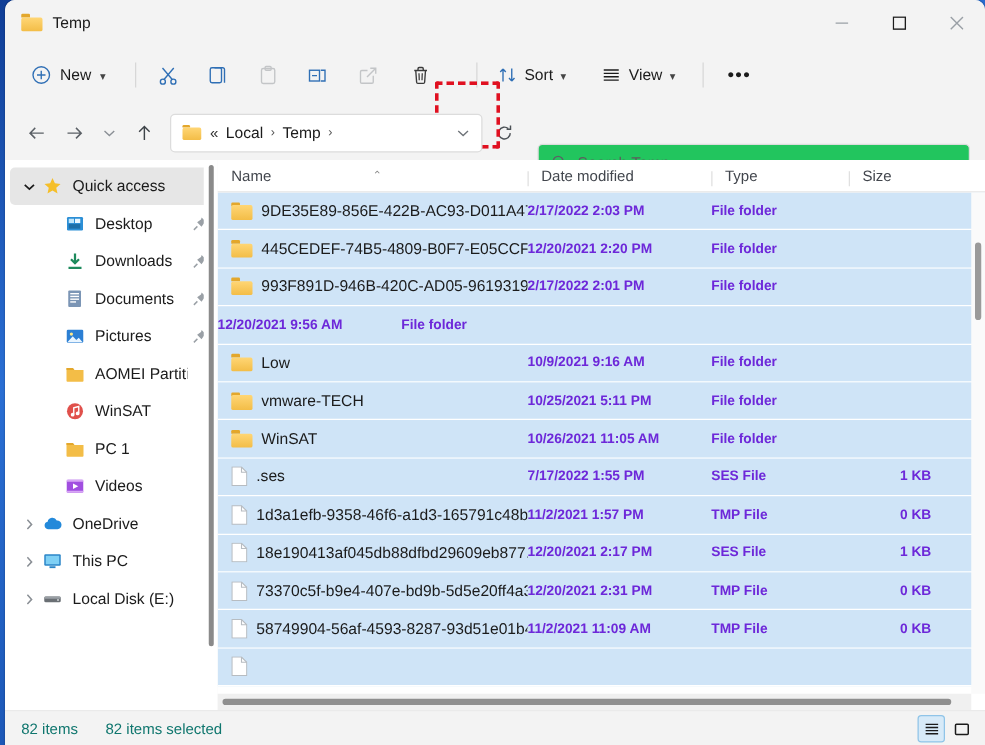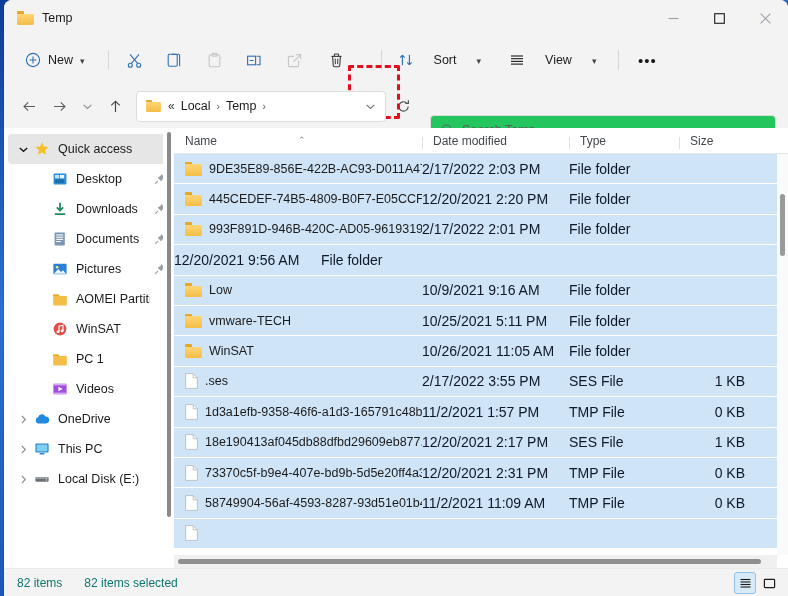--- a/index.html
+++ b/index.html
@@ -56,21 +56,21 @@
   .commandbar {
     height: 48px; flex: 0 0 48px;
     display: flex; align-items: center;
     padding: 0 12px;
     gap: 0px;
     position: relative;
   }
   .cb-btn {
     height: 32px; border-radius: 4px;
     display: flex; align-items: center; justify-content: center;
-    gap: 20px; padding: 0 8px;
+    gap: 6px; padding: 0 8px;
     font-size: 12.5px; color: #1b1b1b;
     position: relative;
   }
   .cb-new { padding: 0 11px 0 9px; gap: 7px; margin-right: 6px;}
   .cb-icon-only { width: 40px; padding: 0; }
   .sep { width:1px; height:20px; background:#d7d7d7; margin:0 6px; }
   .chev { font-size: 9px; color:#444; line-height:1; position:relative; top:1px;}
   .cb-btn.dim svg, .cb-btn.dim .chev { opacity: .35; }
 
   .highlight-box {
@@ -160,21 +160,21 @@
   .sortcaret { position:absolute; left:50%; top:1px; font-size:9px; color:#8a8a8a; }
 
   .rows { flex:1; overflow:hidden; position:relative; }
   .row {
     height: 30.4px; display:flex; align-items:center;
     background:#cfe4f7;
     border-bottom: 1px solid #ffffff;
   }
   .cell-name { display:flex; align-items:center; gap:7px; padding-left:11px; min-width:0;}
   .cell-name .t { font-size:12.5px; color:#1b1b1b; white-space:nowrap; overflow:hidden; text-overflow:clip;}
-  .cell { font-size:14px; color:#0f172a; white-space:nowrap; }
+  .cell { font-size:11px; color:#6d28d9; white-space:nowrap;font-weight:bold; }
   .cell-size { text-align:right; padding-right:22px; }
 
   .fi-folder { width:17px;height:14px;position:relative;flex:0 0 17px;}
   .fi-folder::before{content:"";position:absolute;left:0;top:0;width:7px;height:3px;background:#e3a72c;border-radius:1px 1px 0 0;}
   .fi-folder::after{content:"";position:absolute;left:0;top:2.5px;width:17px;height:11.5px;background:linear-gradient(180deg,#ffd675,#f3bd47);border-radius:1.5px;}
   .fi-file { width:13px;height:16px;flex:0 0 13px; }
 
   .vscroll { position:absolute; right:3px; top:40px; width:5px; height:62px; background:#9a9a9a; border-radius:3px;}
   .vtrack { position:absolute; right:0; top:26px; bottom:13px; width:11px; background:#fafafa;}
   .hscroll-track { position:absolute; left:0; right:11px; bottom:0; height:13px; background:#f0f0f0;}
@@ -645,21 +645,21 @@
             <div class="cell cell-size" style="width:88px;"></div>
           </div>
           <div class="row" style="background: rgb(207, 228, 247);">
             <div class="cell-name" style="width:248px;">
               <span class="fi-file"><svg width="13" height="16" viewBox="0 0 13 16">
                   <path d="M0.6 0.6 h7.6 l4.2 4.2 v10.6 h-11.8 Z" fill="#ffffff" stroke="#b7bcc1" stroke-width="0.9"></path>
                   <path d="M8.2 0.6 v4.2 h4.2" fill="none" stroke="#b7bcc1" stroke-width="0.9"></path>
                 </svg></span>
               <span class="t">.ses</span>
             </div>
-            <div class="cell" style="width:147px;">2/17/2022 3:55 PM</div>
+            <div class="cell" style="width:147px;">7/17/2022 1:55 PM</div>
             <div class="cell" style="width:110px;">SES File</div>
             <div class="cell cell-size" style="width:88px;">1 KB</div>
           </div>
           <div class="row" style="background: rgb(207, 228, 247);">
             <div class="cell-name" style="width:248px;">
               <span class="fi-file"><svg width="13" height="16" viewBox="0 0 13 16">
                   <path d="M0.6 0.6 h7.6 l4.2 4.2 v10.6 h-11.8 Z" fill="#ffffff" stroke="#b7bcc1" stroke-width="0.9"></path>
                   <path d="M8.2 0.6 v4.2 h4.2" fill="none" stroke="#b7bcc1" stroke-width="0.9"></path>
                 </svg></span>
               <span class="t">1d3a1efb-9358-46f6-a1d3-165791c48be8....</span>

